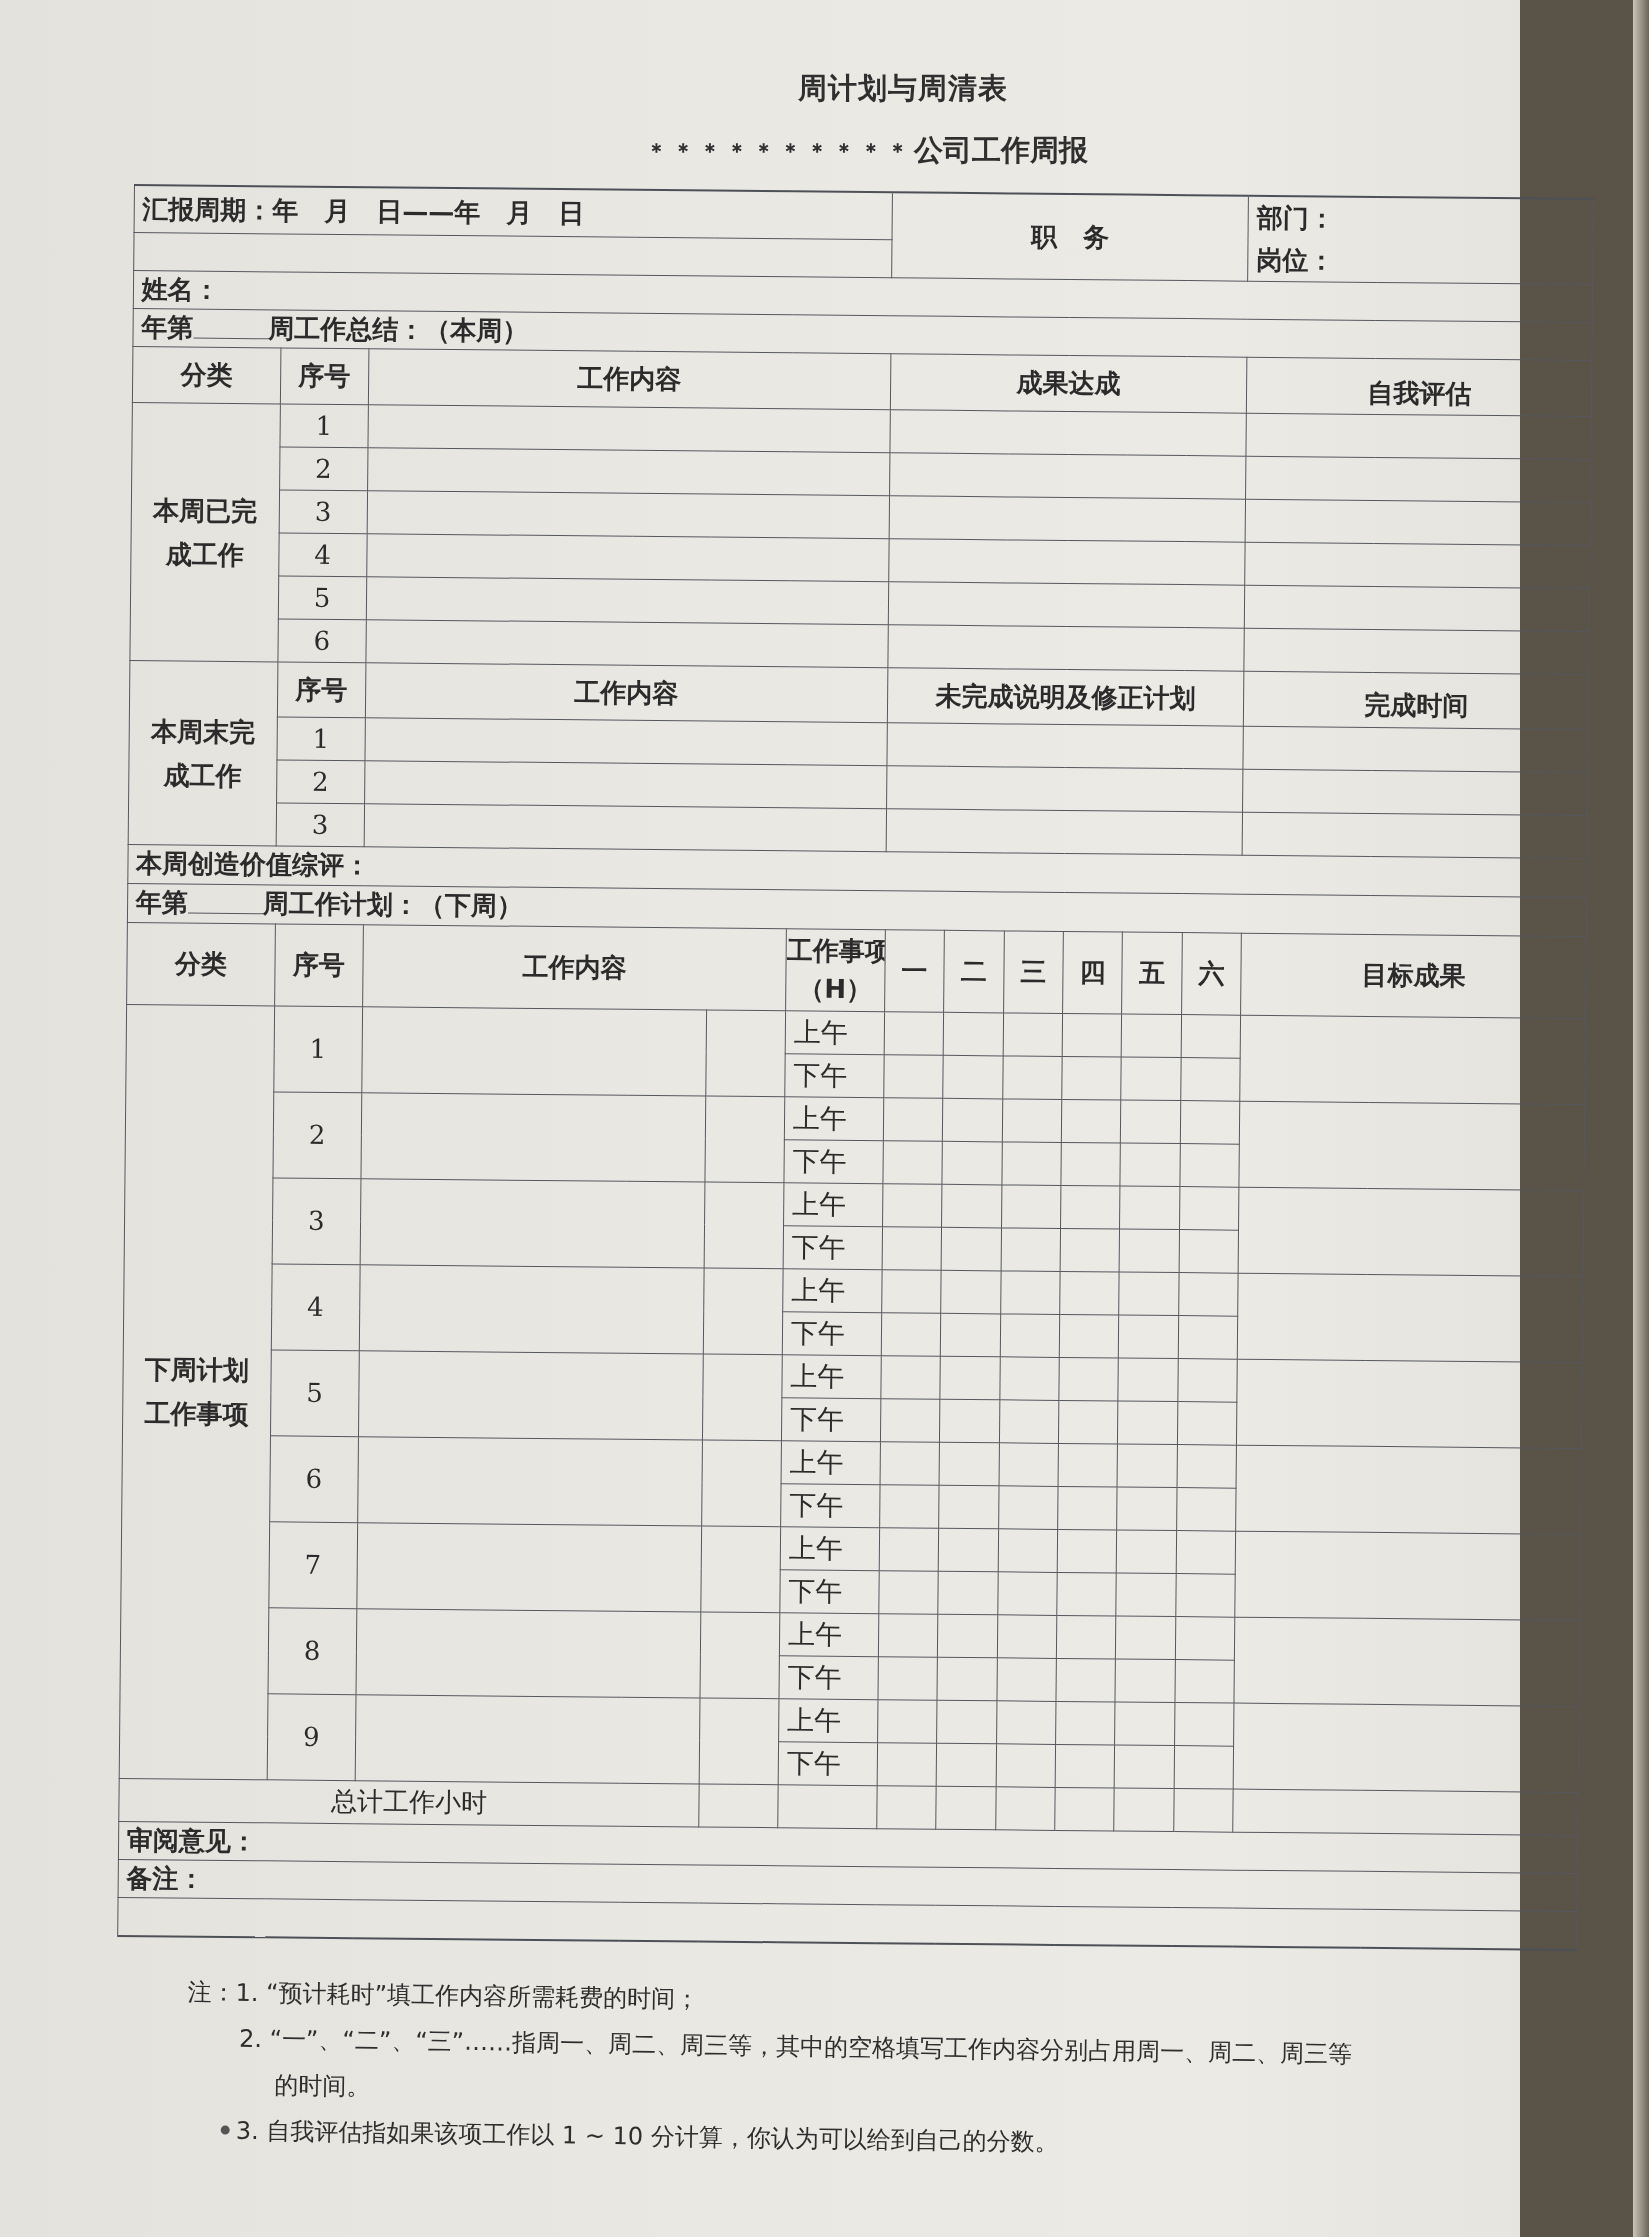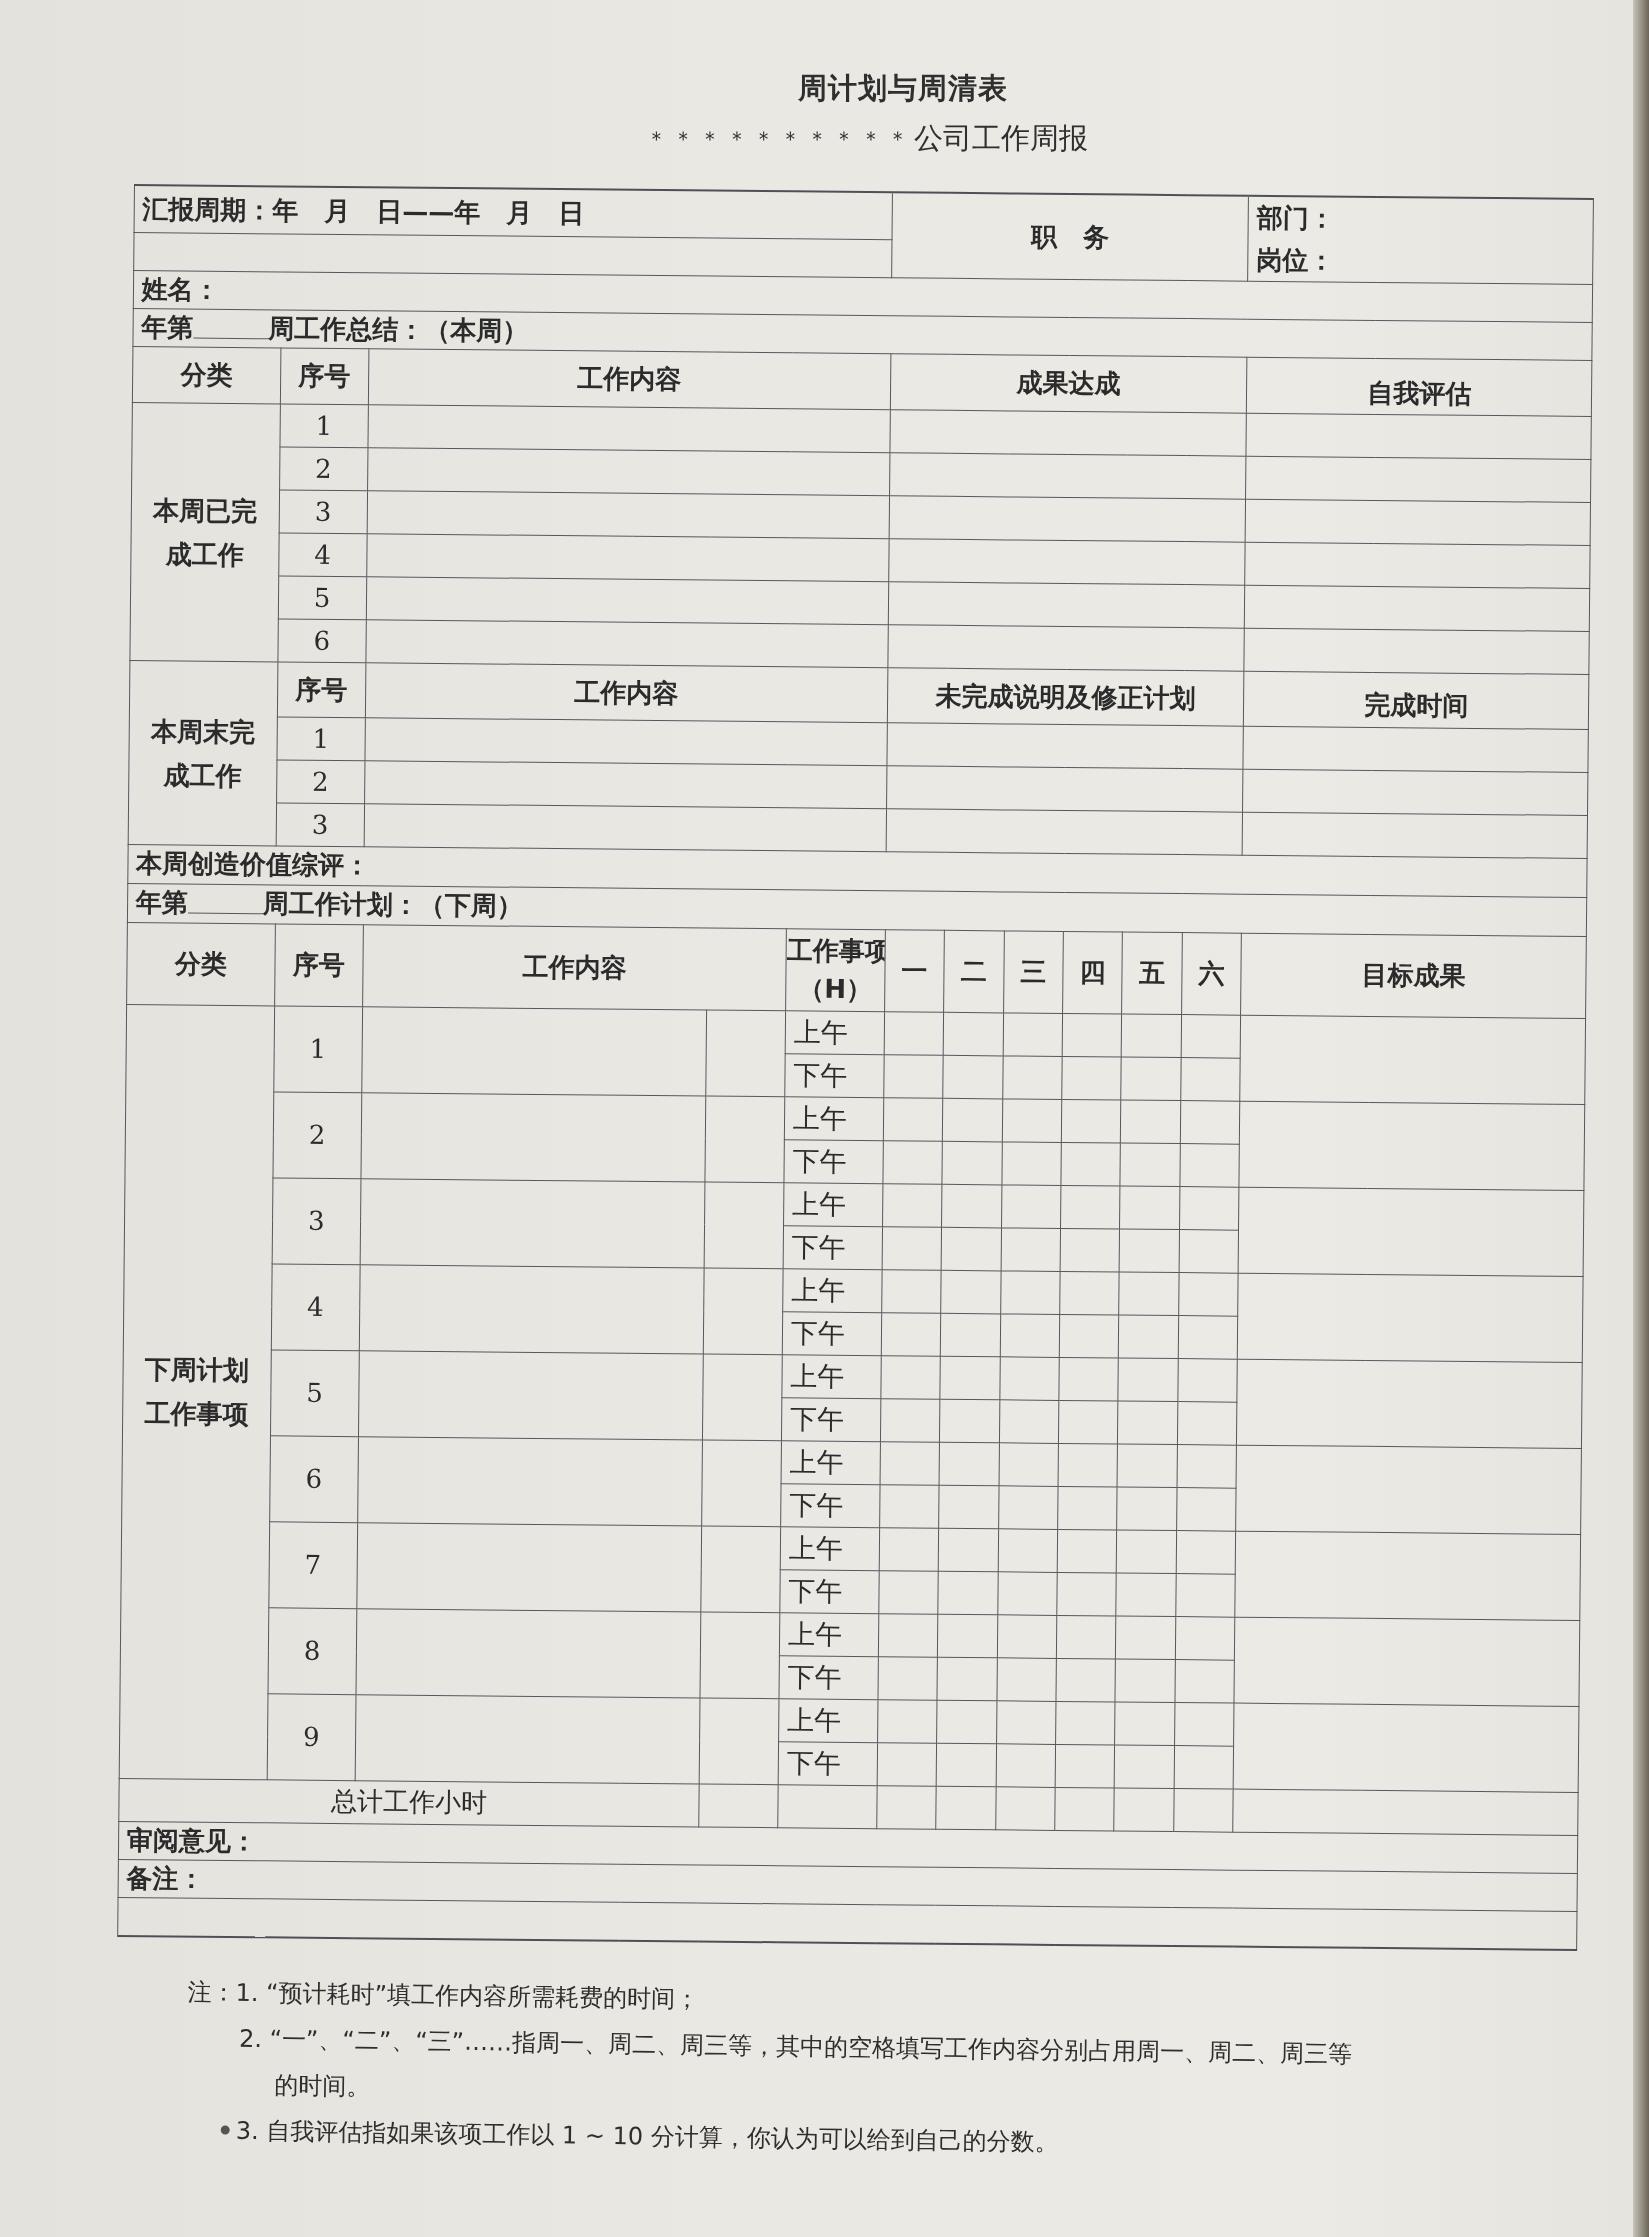--- a/index.html
+++ b/index.html
@@ -4,35 +4,36 @@
 <style>
   html, body { margin: 0; padding: 0; }
   body {
     width: 1650px; height: 2237px; overflow: hidden;
     background: #5a5347;
     font-family: "DejaVu Sans", "Liberation Sans", sans-serif;
     color: #2b2b2b;
   }
   .page {
     position: absolute; left: 0; top: 0;
-    width: 1633px; height: 2237px;
+    width: 1500px; height: 2237px;
     background: linear-gradient(90deg, #e4e2dd 0%, #eae8e3 45%, #eceae5 80%, #e6e4df 100%);
+    padding-left: 20px;
   }
   .page-edge {
     position: absolute; left: 1633px; top: 0; width: 16.3px; height: 2237px;
     background: linear-gradient(90deg, #c9c4ba, #6b6458);
   }
   .title {
     position: absolute; left: 0; top: 69px; width: 1806px;
     text-align: center; font-size: 29px; font-weight: bold; letter-spacing: 1px;
     color: #2f2f2f;
   }
   .subtitle {
-    position: absolute; left: 646px; top: 119px;
-    font-size: 29px; font-weight: normal; color: #2f2f2f; white-space: nowrap;
+    position: absolute; left: 646px; top: 131px;
+    font-size: 29px; font-weight: bold; color: #2f2f2f; white-space: nowrap;
   }
   .subtitle .stars { letter-spacing: 5.8px; font-size: 21px; vertical-align: 1.9px; }
 
   table.form {
     position: absolute; left: 134px; top: 184px;
     width: 1460px;
     border-collapse: collapse;
     table-layout: fixed;
     font-size: 26px;
     transform: rotate(0.55deg);

